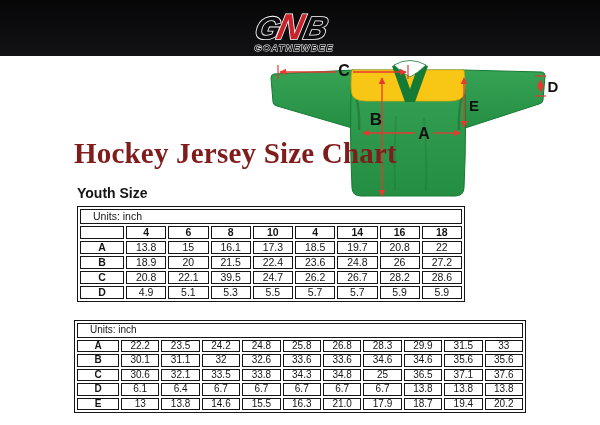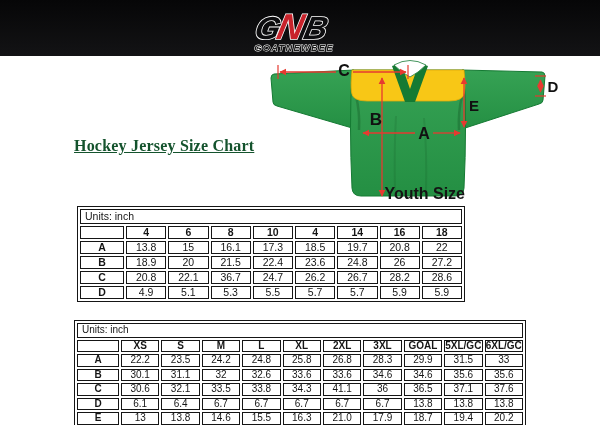--- a/index.html
+++ b/index.html
@@ -4,34 +4,34 @@
 <style>
   html,body{margin:0;padding:0;background:#888;}
   #page{position:relative;width:600px;height:425px;background:#ffffff;overflow:hidden;
         font-family:"Liberation Sans",sans-serif;}
   
   #header-bar{position:absolute;left:0;top:0;width:600px;height:56px;
               background:linear-gradient(#060607,#131315);}
   #logo-svg{position:absolute;left:248px;top:2px;}
   
   #page-title{position:absolute;left:74px;top:137px;font-family:"Liberation Serif",serif;
-              font-weight:700;font-size:16px;color:#14532d;letter-spacing:.2px;white-space:nowrap;text-decoration:underline;}
-  .section-heading{position:absolute;text-align:right;font-weight:700;font-size:16px;color:#141414;}
+              font-weight:700;font-size:29px;color:#7f1d1d;letter-spacing:.2px;white-space:nowrap;}
+  .section-heading{position:absolute;text-align:left;font-weight:700;font-size:14px;color:#141414;}
   #youth-heading{left:77px;width:388px;top:185px;}
   #adult-heading{left:74px;width:452px;top:301px;}
   
   table.size-table{position:absolute;border-collapse:separate;border-spacing:2px;
                    border:1px solid #151515;table-layout:fixed;background:#fff;}
   #youth-table{left:77px;top:206px;width:388px;}
   #adult-table{left:74px;top:320px;width:452px;}
   table.size-table td{border:1px solid #151515;text-align:center;vertical-align:middle;
                       padding:0;line-height:1.05;color:#151515;overflow:hidden;}
   #youth-table td{height:11px;font-size:10.5px;}
   #adult-table td{height:9px;font-size:10px;}
-  table.size-table td.units{text-align:left;padding:1px 4px;font-size:10px;font-weight:400;}
+  table.size-table td.units{text-align:left;padding:1px 12px;font-size:10px;font-weight:400;}
   table.size-table td.col-h{font-weight:700;}
   table.size-table td.row-label{font-weight:700;}
   
   #jersey-svg{position:absolute;left:256px;top:56px;}
   .measure-letter{font-family:"Liberation Sans",sans-serif;font-weight:700;fill:#111;}
 </style>
 </head>
 <body>
 
 <div id="page">
@@ -143,21 +143,21 @@
           <td class="value">22.4</td>
           <td class="value">23.6</td>
           <td class="value">24.8</td>
           <td class="value">26</td>
           <td class="value">27.2</td>
         </tr>
         <tr>
           <td class="row-label">C</td>
           <td class="value">20.8</td>
           <td class="value">22.1</td>
-          <td class="value">36.7</td>
+          <td class="value">39.5</td>
           <td class="value">24.7</td>
           <td class="value">26.2</td>
           <td class="value">26.7</td>
           <td class="value">28.2</td>
           <td class="value">28.6</td>
         </tr>
         <tr>
           <td class="row-label">D</td>
           <td class="value">4.9</td>
           <td class="value">5.1</td>
@@ -181,33 +181,20 @@
         <col>
         <col>
         <col>
         <col>
         <col>
         <col>
       </colgroup>
       <tbody>
         <tr>
           <td class="units" colspan="11">Units: inch</td>
-        </tr>
-        <tr>
-          <td class="corner"></td>
-          <td class="col-h">XS</td>
-          <td class="col-h">S</td>
-          <td class="col-h">M</td>
-          <td class="col-h">L</td>
-          <td class="col-h">XL</td>
-          <td class="col-h">2XL</td>
-          <td class="col-h">3XL</td>
-          <td class="col-h">GOAL</td>
-          <td class="col-h">5XL/GC</td>
-          <td class="col-h">6XL/GC</td>
         </tr>
         <tr>
           <td class="row-label">A</td>
           <td class="value">22.2</td>
           <td class="value">23.5</td>
           <td class="value">24.2</td>
           <td class="value">24.8</td>
           <td class="value">25.8</td>
           <td class="value">26.8</td>
           <td class="value">28.3</td>
@@ -228,22 +215,22 @@
           <td class="value">35.6</td>
           <td class="value">35.6</td>
         </tr>
         <tr>
           <td class="row-label">C</td>
           <td class="value">30.6</td>
           <td class="value">32.1</td>
           <td class="value">33.5</td>
           <td class="value">33.8</td>
           <td class="value">34.3</td>
-          <td class="value">41.1</td>
-          <td class="value">36</td>
+          <td class="value">34.8</td>
+          <td class="value">25</td>
           <td class="value">36.5</td>
           <td class="value">37.1</td>
           <td class="value">37.6</td>
         </tr>
         <tr>
           <td class="row-label">D</td>
           <td class="value">6.1</td>
           <td class="value">6.4</td>
           <td class="value">6.7</td>
           <td class="value">6.7</td>

